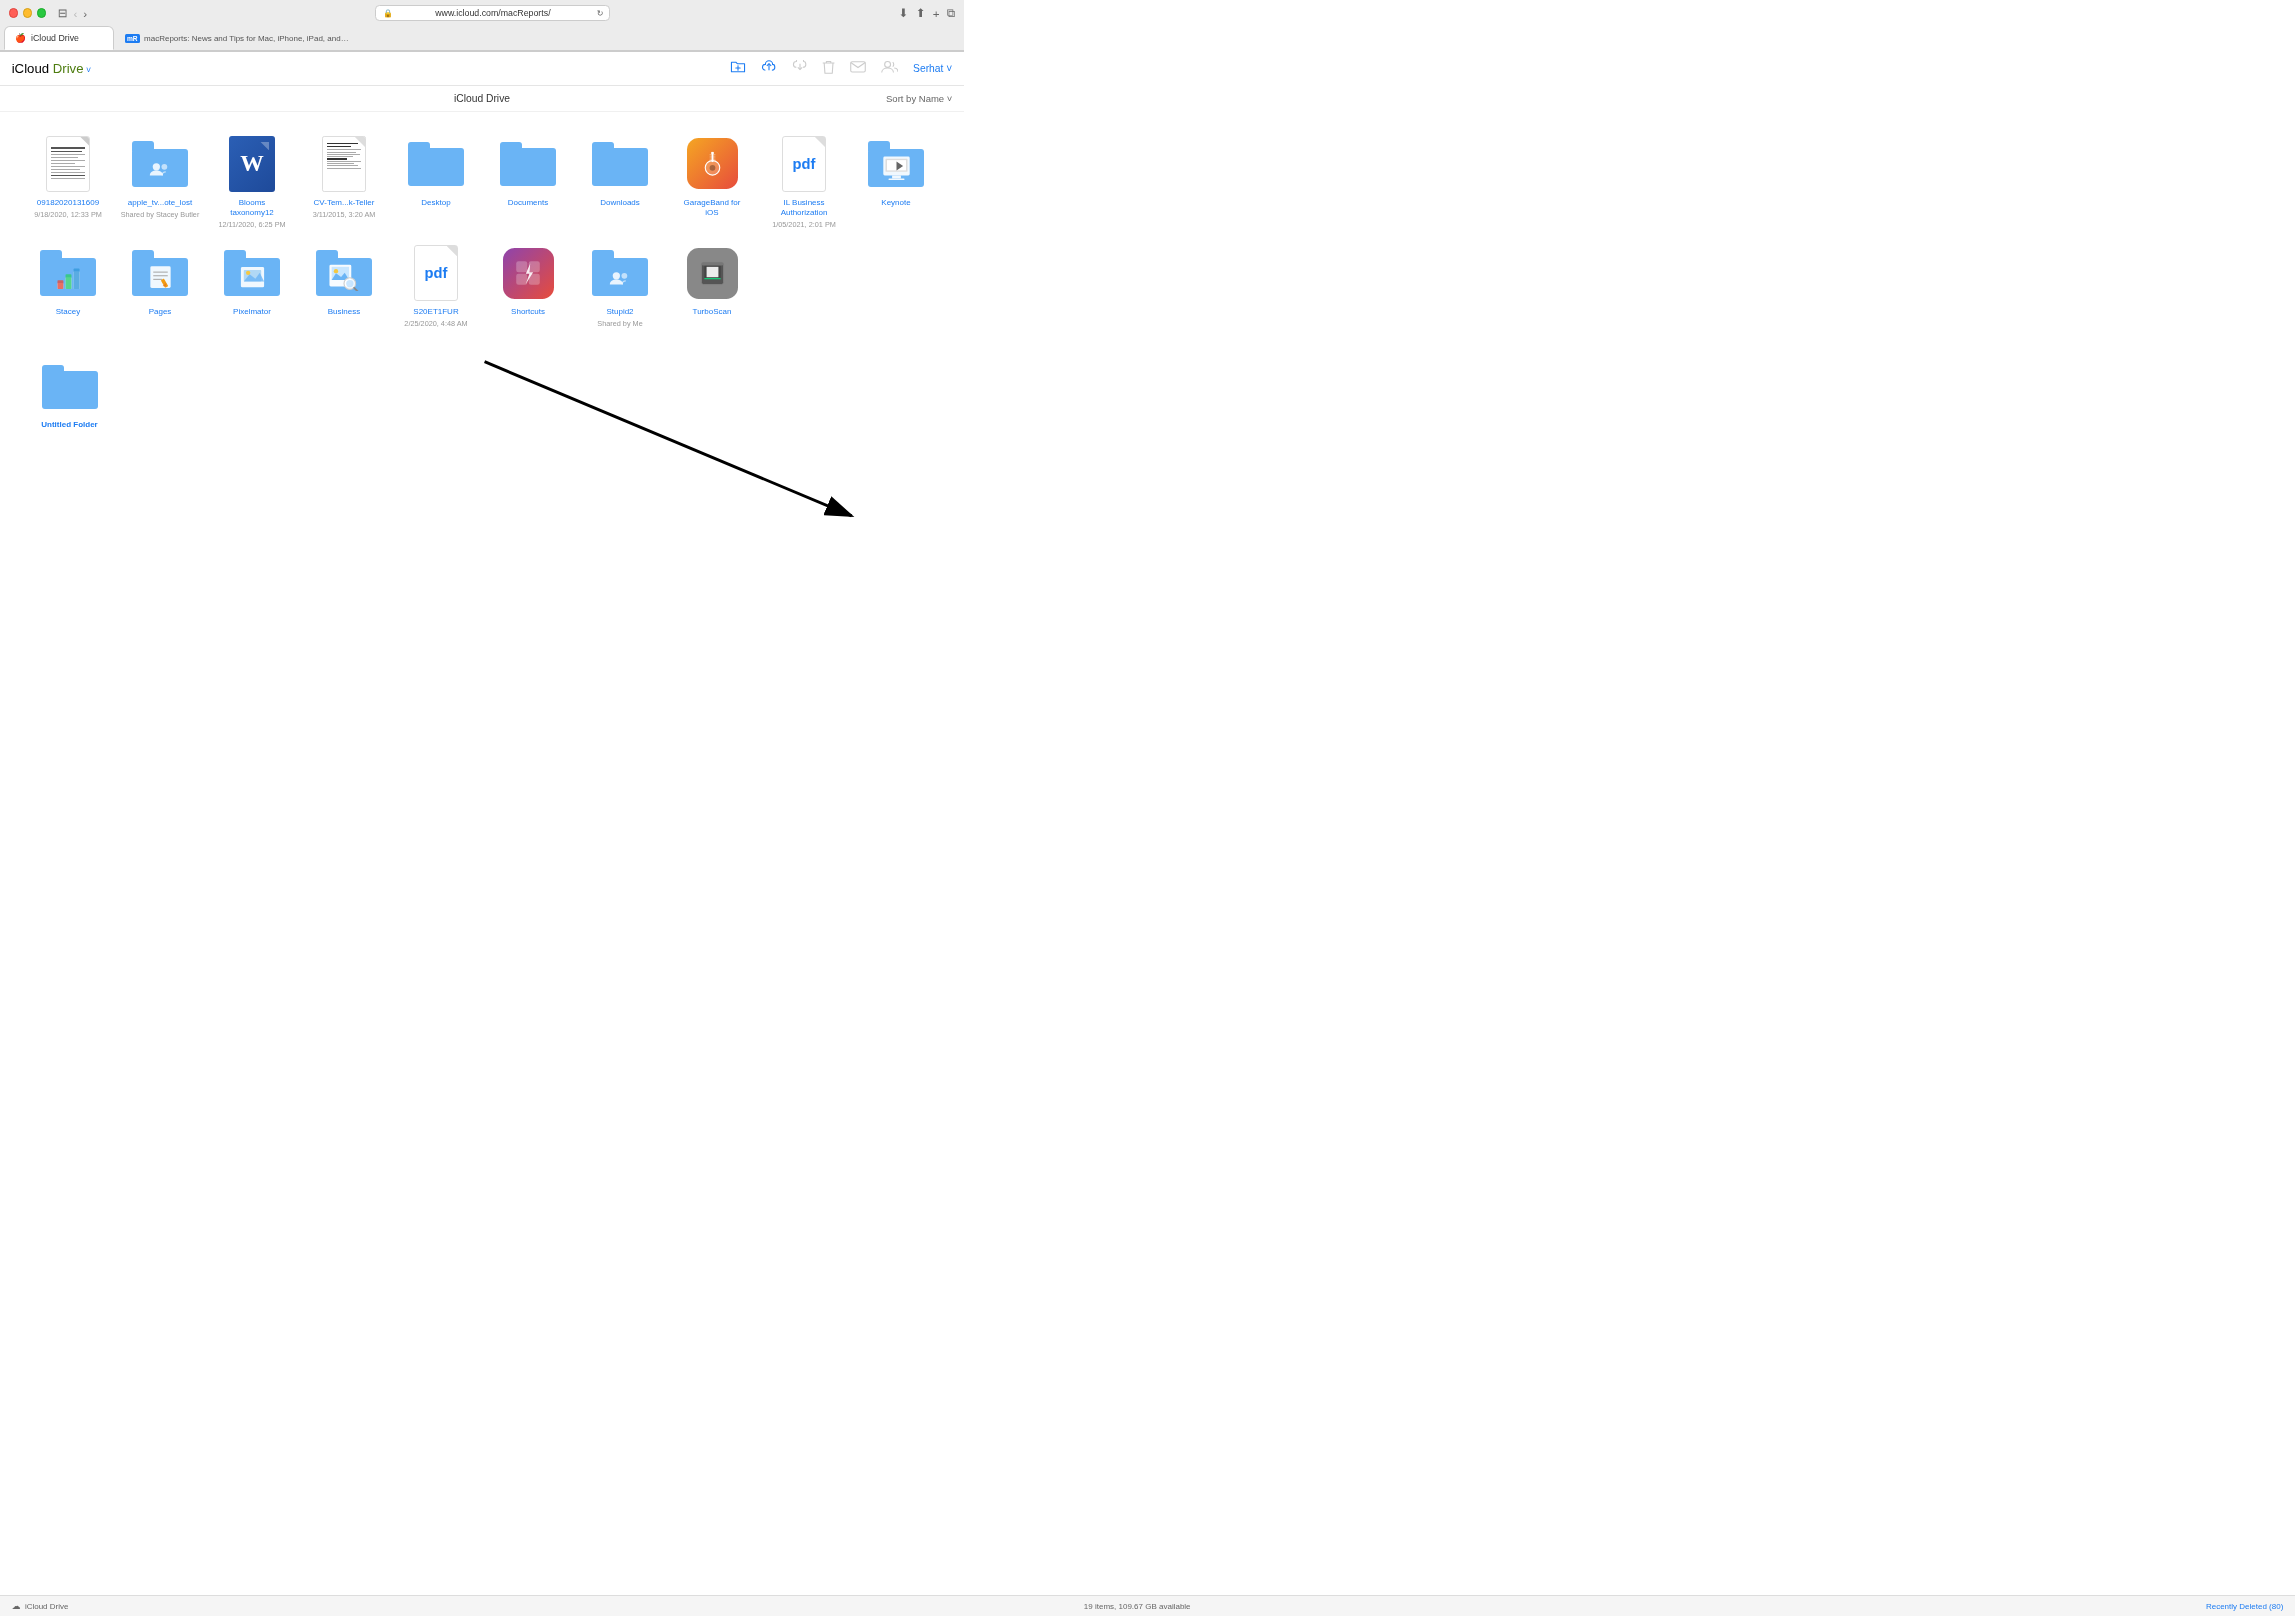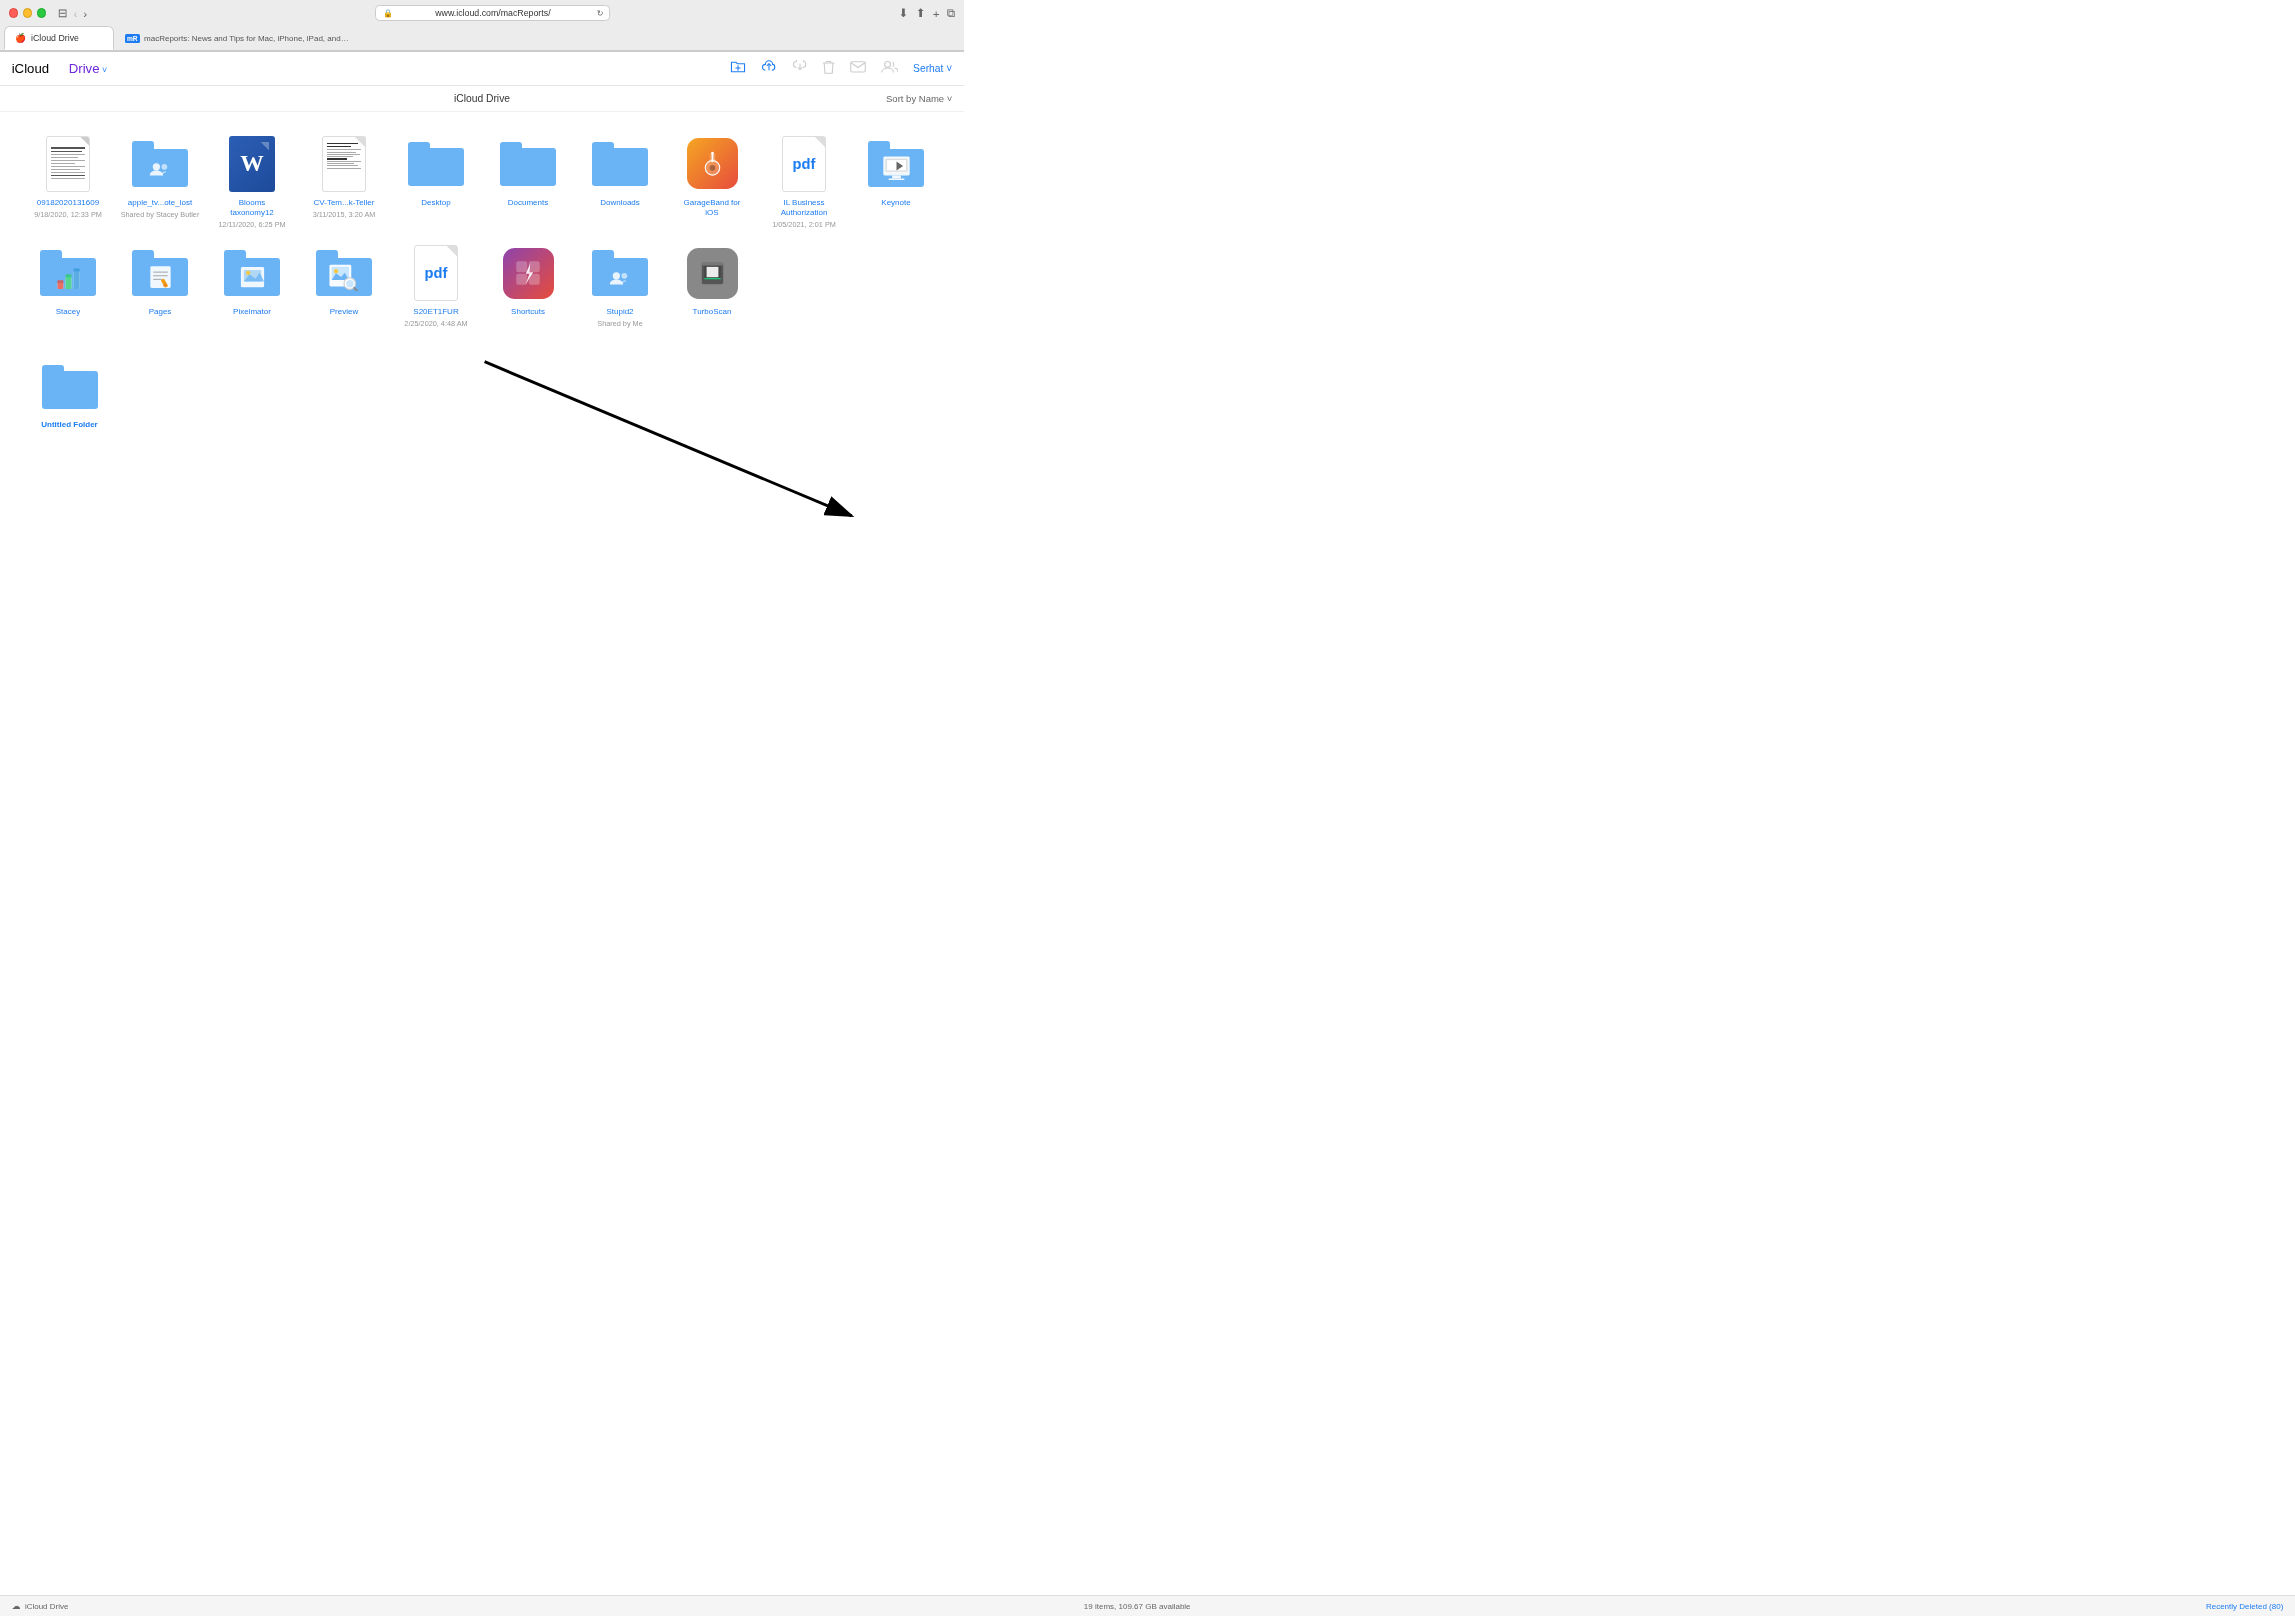--- a/index.html
+++ b/index.html
@@ -144,21 +144,21 @@
       gap: 0;
     }
 
     .app-title {
       font-size: 13.2px;
       font-weight: 400;
       margin-right: auto;
     }
 
     .app-title .icloud { color: #000; font-weight: 400; }
-    .app-title .drive { color: #6d28d9; font-weight: 400; margin-left: 16px; }
+    .app-title .drive { color: #4d7c0f; font-weight: 400; }
 
     .toolbar-icons {
       display: flex;
       gap: 14.7px;
       align-items: center;
     }
 
     .toolbar-icon {
       color: #999;
       font-size: 13.2px;
@@ -783,21 +783,21 @@
                 <circle cx="11" cy="11" r="3" fill="#f5c842"></circle>
                 <polygon points="5,23 11,14 18,19 23,13 29,23" fill="#6ab4f5"></polygon>
 
                 <circle cx="30" cy="28" r="8" fill="rgba(255,255,255,0.9)" stroke="#ccc" stroke-width="1.5"></circle>
                 <circle cx="30" cy="28" r="5" fill="rgba(180,220,255,0.7)"></circle>
                 <line x1="36" y1="34" x2="42" y2="40" stroke="#888" stroke-width="2.5" stroke-linecap="round"></line>
               </svg>
             </div>
           </div>
         </div>
-        <div class="file-name">Preview</div>
+        <div class="file-name">Business</div>
         <div class="file-meta"></div>
       </div>
 
       <div class="file-item">
         <div class="file-icon-wrapper">
           <div class="pdf-icon">
             <div class="pdf-corner"></div>
             <span class="pdf-text">pdf</span>
           </div>
         </div>

